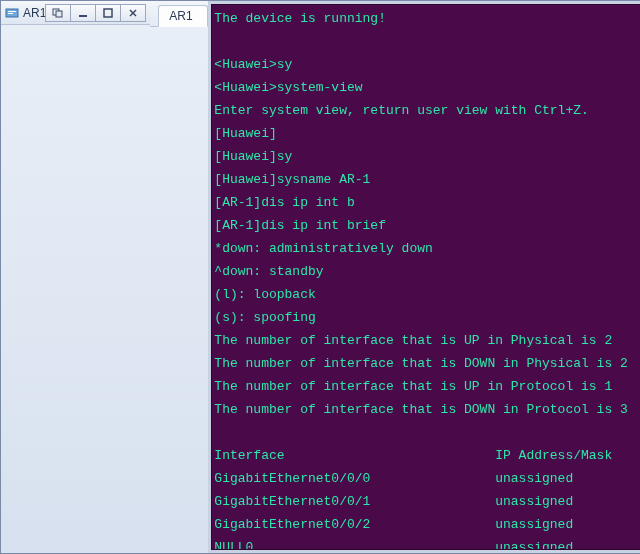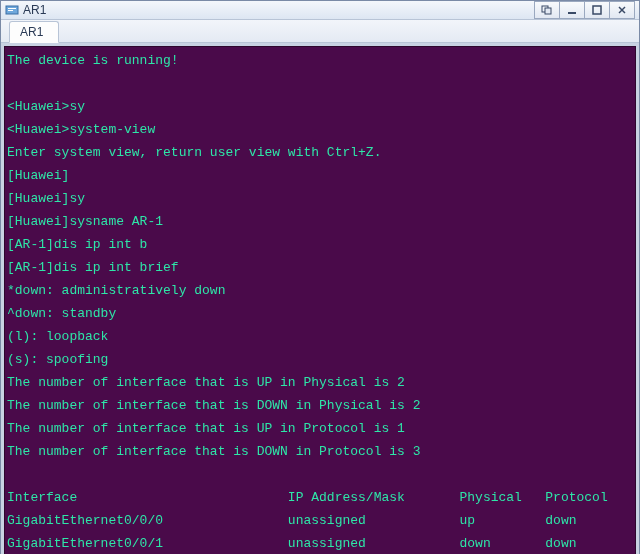--- a/index.html
+++ b/index.html
@@ -1,21 +1,21 @@
 <!DOCTYPE html>
 <html><head>
 <meta charset="utf-8">
 <style>
   * { box-sizing: border-box; margin: 0; padding: 0; }
   html, body { width: 640px; height: 554px; font-family: Tahoma, sans-serif; overflow: hidden; }
   .window {
     width: 640px; height: 554px;
     background: linear-gradient(#e9eff7, #d7e1ef);
     border: 1px solid #7a8aa6;
-    display: flex; flex-direction: column;
+    display: flex; 
   }
   .titlebar {
     height: 24px;
     background: linear-gradient(#f4f7fb, #dde6f2);
     border-bottom: 1px solid #b8c4d6;
     display: flex; align-items: center;
     padding: 0 4px;
     font-size: 12px;
     color: #2a3a55;
   }

